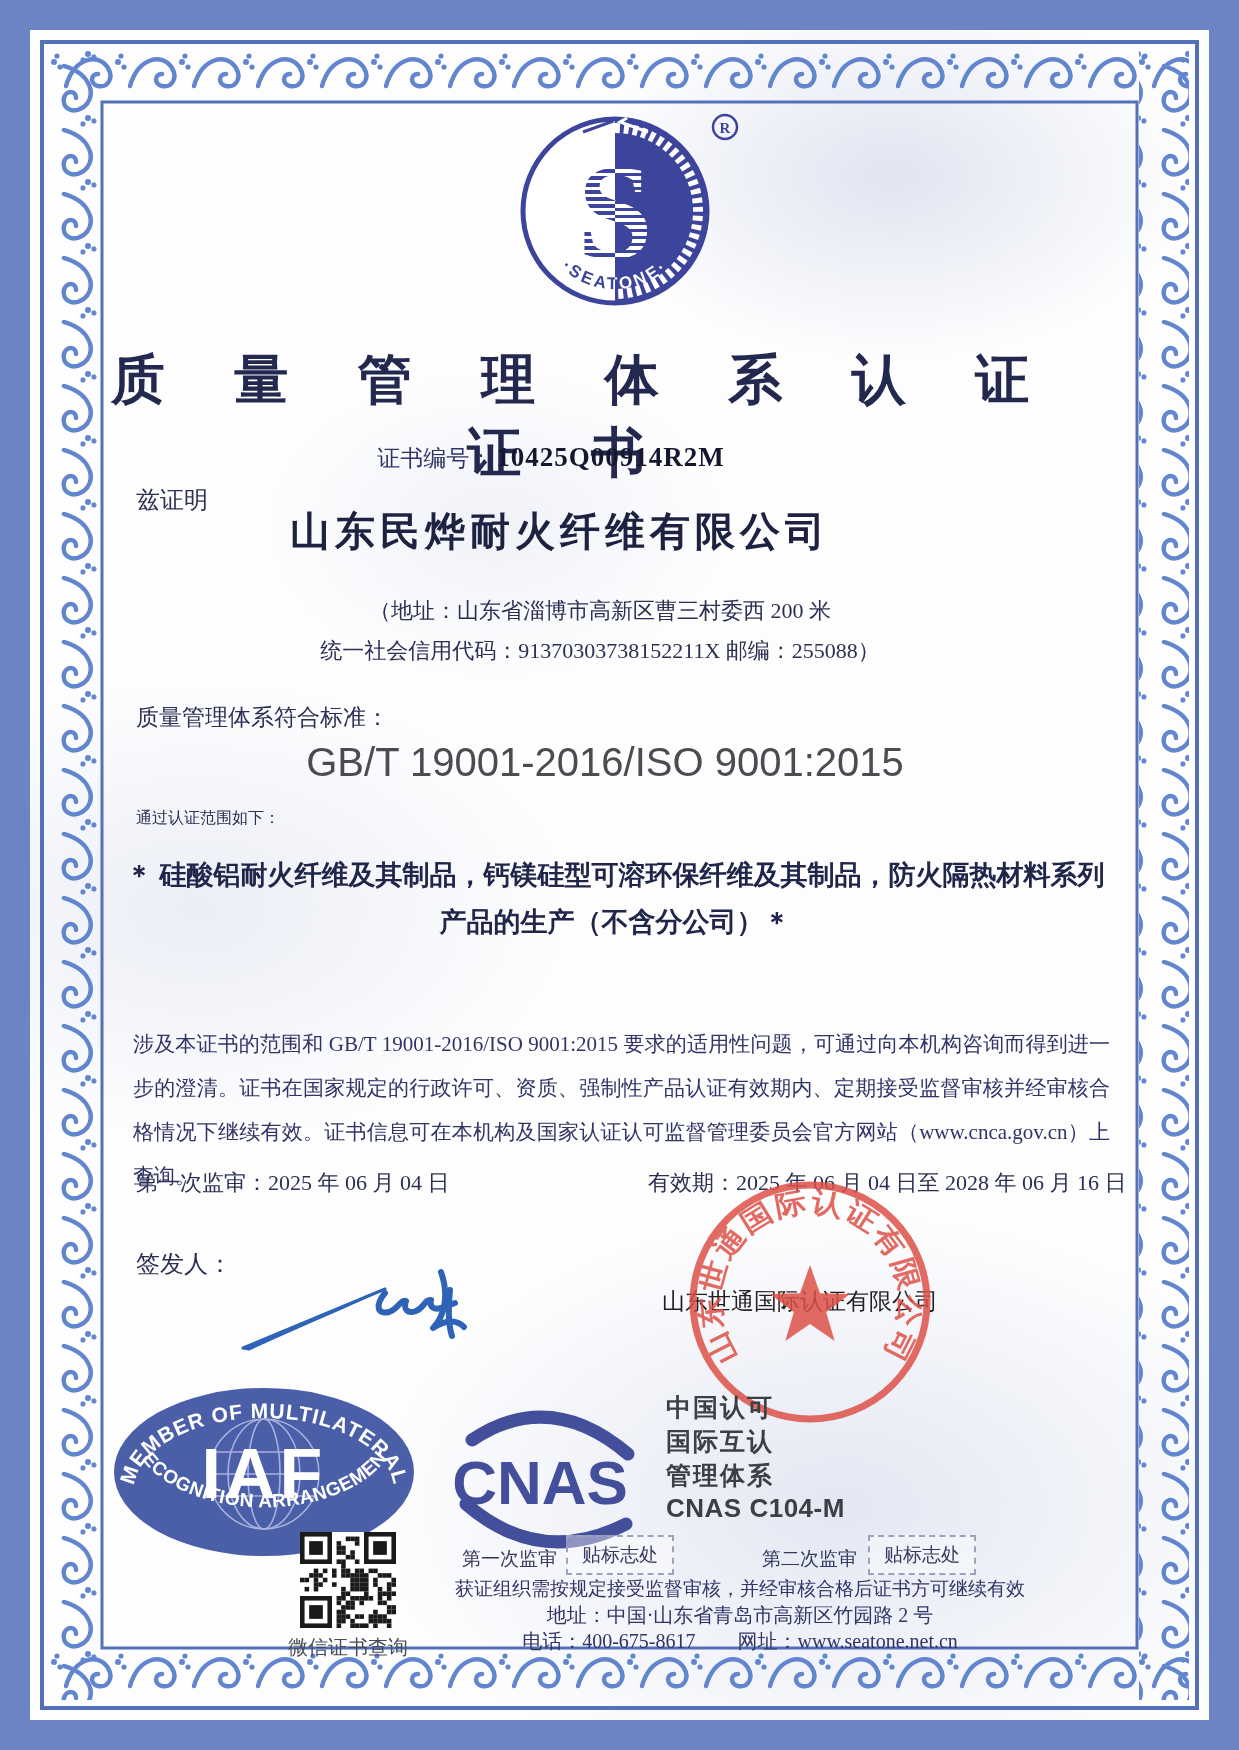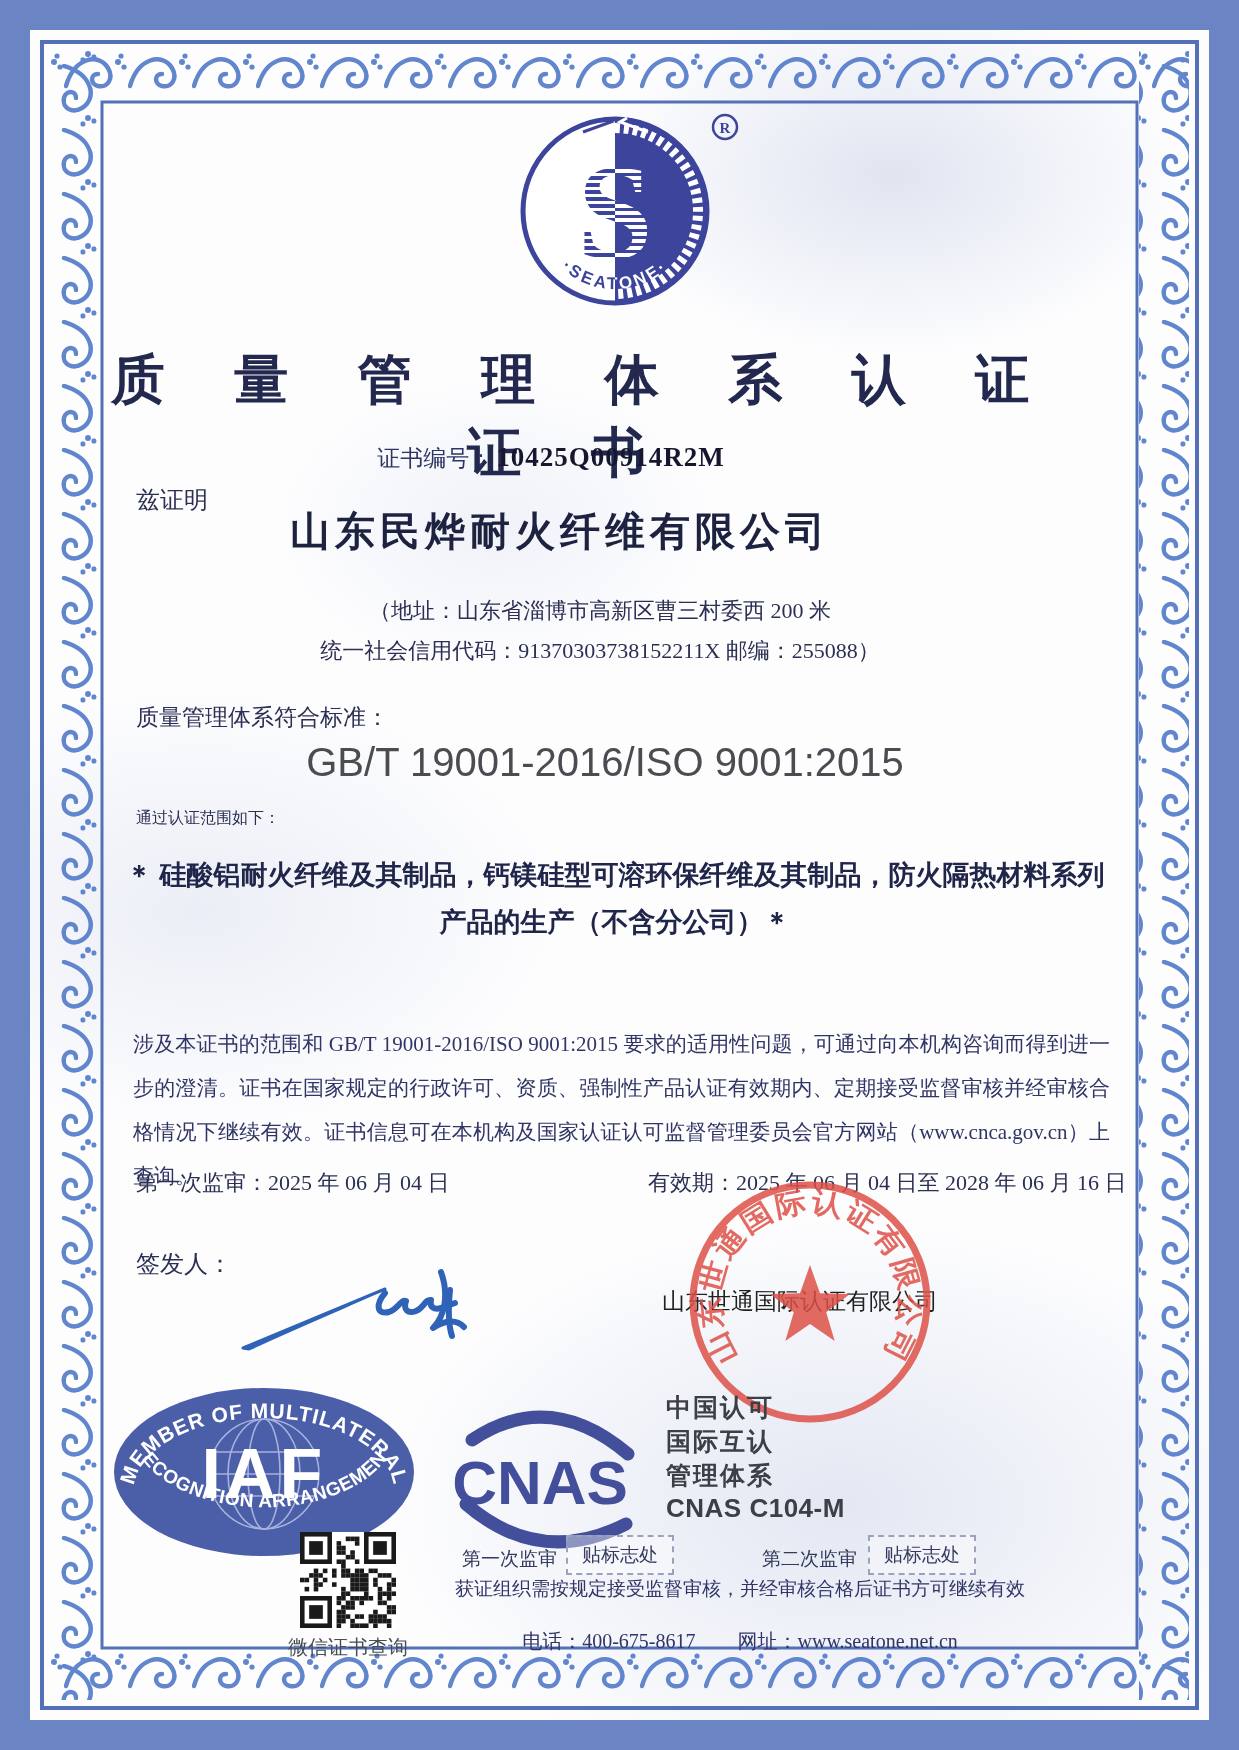--- a/index.html
+++ b/index.html
@@ -368,18 +368,19 @@
         </g>
     </svg>
     <div class="abs qr-caption">微信证书查询</div>
 
     <div class="abs audit-label a1">第一次监审</div>
     <div class="sticker s1">贴标志处</div>
     <div class="abs audit-label a2">第二次监审</div>
     <div class="sticker s2">贴标志处</div>
 
     <div class="abs audit-note">获证组织需按规定接受监督审核，并经审核合格后证书方可继续有效</div>
+    <div class="abs org-addr">地址：中国·山东省青岛市高新区竹园路 2 号</div>
     <div class="abs org-contact">
       <span>电话：</span><span>400-675-8617</span><span class="gap"></span><span>网址：</span><span>www.seatone.net.cn</span>
     </div>
 
   </div>
 </div>
 
 </body></html>

